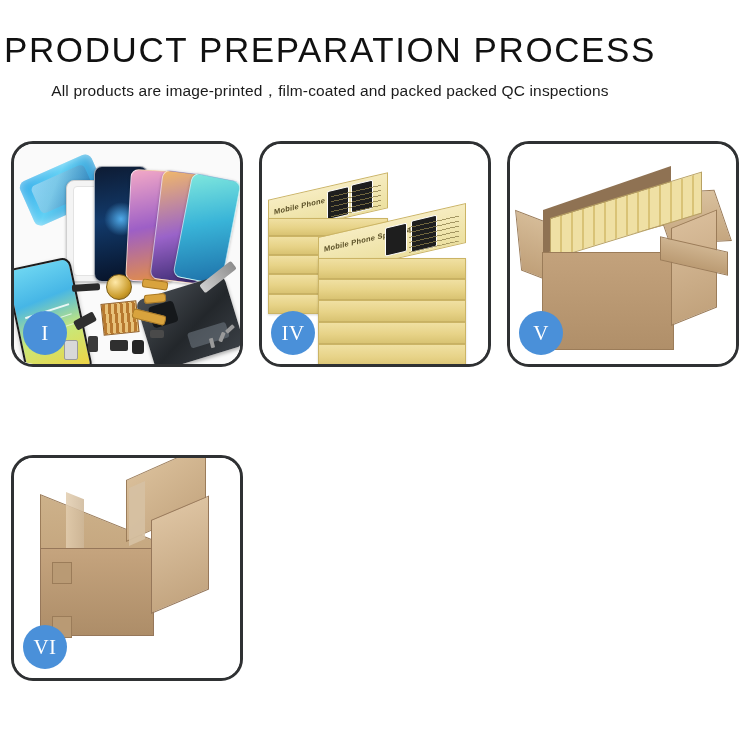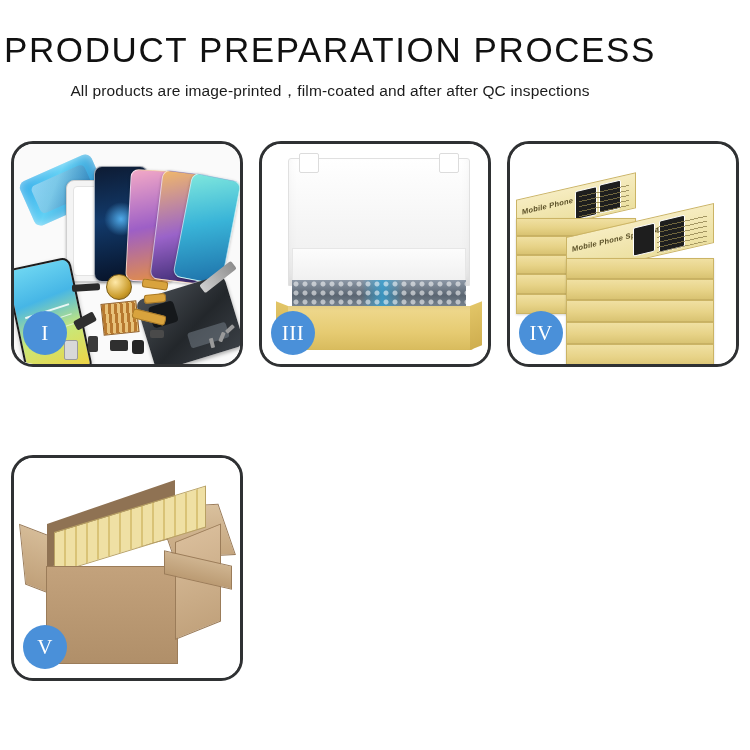--- a/index.html
+++ b/index.html
@@ -411,21 +411,21 @@
     background: #b99a74; border: 1px solid #9b7c59;
   }
   .sl-tab1 { left: 38px; top: 104px; }
   .sl-tab2 { left: 38px; top: 158px; }
 </style>
 </head>
 <body>
 
 <div class="header">
   <div class="title">PRODUCT PREPARATION PROCESS</div>
-  <div class="subtitle">All products are image-printed，film-coated and after after QC inspections</div>
+  <div class="subtitle">All products are image-printed，film-coated and packed packed QC inspections</div>
 </div>
 
 <div class="grid">
 
   <div class="panel">
     <div class="panel-photo scene-parts">
       <div class="lcd-adhesive"></div>
       <div class="fan">
         <div class="ph ph5"></div>
         <div class="ph ph4"></div>
@@ -449,29 +449,20 @@
       <div class="small-part sp6"></div>
       <div class="tweezer"></div>
       <div class="screw scr1"></div>
       <div class="screw scr2"></div>
       <div class="screw scr3"></div>
     </div>
     <div class="badge">I</div>
   </div>
 
 
-  <div class="panel">
-    <div class="panel-photo scene-mailer">
-      <div class="mailer-lid"></div>
-      <div class="mailer-foam"></div>
-      <div class="mailer-products"></div>
-      <div class="mailer-front"></div>
-    </div>
-    <div class="badge">III</div>
-  </div>
 
   <div class="panel">
     <div class="panel-photo scene-stack">
       <div class="stack-wrap">
 
         <div class="lidface" style="left:2px; top:24px; width:118px; height:34px;">
           <div class="lid-label">Mobile Phone Spare Parts</div>
           <div class="lid-screen" style="left:58px; top:4px;"></div>
           <div class="lid-screen" style="left:82px; top:3px;"></div>
           <div class="lid-lines"></div>
@@ -505,14 +496,27 @@
       <div class="flap-left"></div>
       <div class="cart-inner"></div>
       <div class="cart-contents"></div>
       <div class="cart-body"></div>
       <div class="cart-side"></div>
       <div class="flap-front"></div>
     </div>
     <div class="badge">V</div>
   </div>
 
+  <div class="panel">
+    <div class="panel-photo scene-sealed">
+      <div class="sl-top"></div>
+      <div class="sl-top2"></div>
+      <div class="sl-tape"></div>
+      <div class="sl-tape2"></div>
+      <div class="sl-front"></div>
+      <div class="sl-side"></div>
+      <div class="sl-tab sl-tab1"></div>
+      <div class="sl-tab sl-tab2"></div>
+    </div>
+    <div class="badge">VI</div>
+  </div>
 
 </div>
 
 </body></html>

